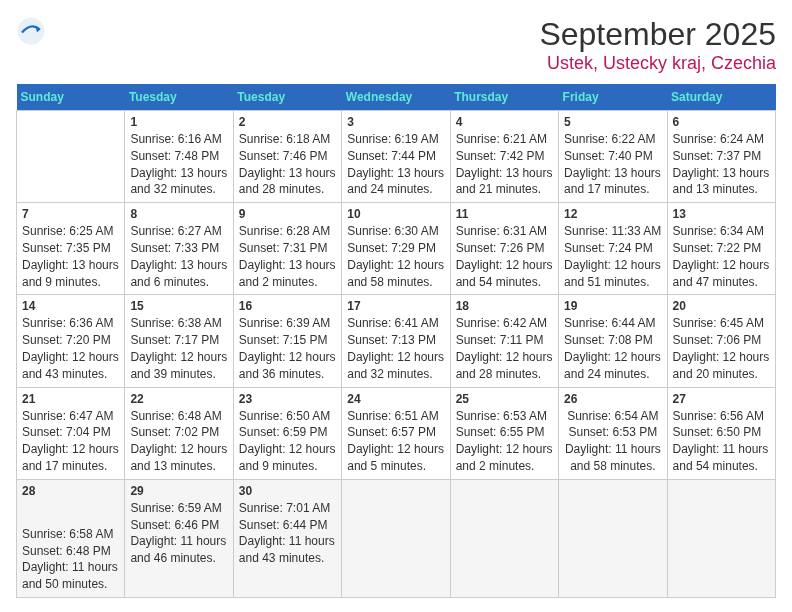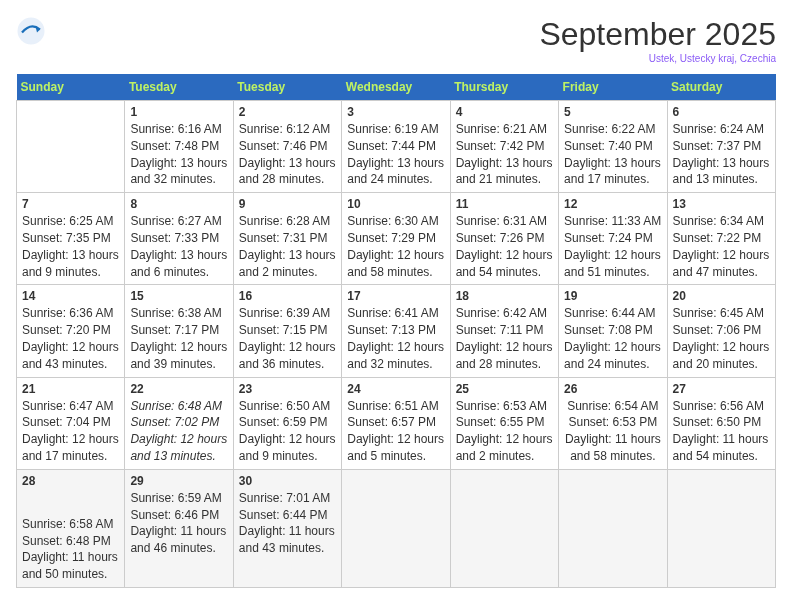--- a/index.html
+++ b/index.html
@@ -42,31 +42,31 @@
     }
     .title-area {
       text-align: right;
     }
     .month-title {
       font-size: 32px;
       color: #333;
       font-weight: normal;
     }
     .location {
-      font-size: 10px;
-      color: #8b5cf6;
+      font-size: 18px;
+      color: #be185d;
     }
     .calendar {
       width: 100%;
       border-collapse: collapse;
       font-size: 11px;
     }
     .calendar th {
       background: #2b6abf;
-      color: #bef264;
+      color: #5eead4;
       padding: 6px 4px;
       text-align: left;
       font-weight: bold;
       font-size: 12px;
     }
     .calendar td {
       border: 1px solid #ccc;
       vertical-align: top;
       padding: 4px 5px;
       width: 108px;
@@ -129,21 +129,21 @@
         <td class="empty-cell"></td>
         <td>
           <span class="day-num">1</span>
           <div class="day-info" style="white-space: pre-line;">Sunrise: 6:16 AM
 Sunset: 7:48 PM
 Daylight: 13 hours
 and 32 minutes.</div>
         </td>
         <td>
           <span class="day-num">2</span>
-          <div class="day-info" style="white-space: pre-line;">Sunrise: 6:12 AM
+          <div class="day-info" style="white-space: pre-line;">Sunrise: 6:18 AM
 Sunset: 7:46 PM
 Daylight: 13 hours
 and 28 minutes.</div>
         </td>
         <td>
           <span class="day-num">3</span>
           <div class="day-info" style="white-space: pre-line;">Sunrise: 6:19 AM
 Sunset: 7:44 PM
 Daylight: 13 hours
 and 24 minutes.</div>
@@ -275,21 +275,21 @@
       <tr class="week-row">
         <td>
           <span class="day-num">21</span>
           <div class="day-info" style="white-space: pre-line;">Sunrise: 6:47 AM
 Sunset: 7:04 PM
 Daylight: 12 hours
 and 17 minutes.</div>
         </td>
         <td>
           <span class="day-num">22</span>
-          <div class="day-info" style="white-space: pre-line; font-style: italic;">Sunrise: 6:48 AM
+          <div class="day-info" style="white-space: pre-line;">Sunrise: 6:48 AM
 Sunset: 7:02 PM
 Daylight: 12 hours
 and 13 minutes.</div>
         </td>
         <td>
           <span class="day-num">23</span>
           <div class="day-info" style="white-space: pre-line;">Sunrise: 6:50 AM
 Sunset: 6:59 PM
 Daylight: 12 hours
 and 9 minutes.</div>

